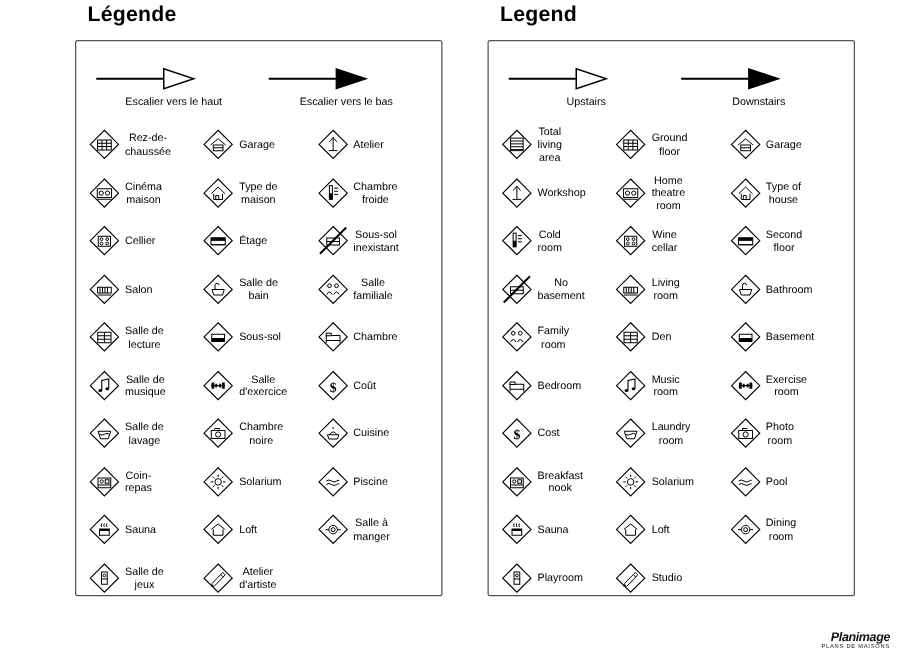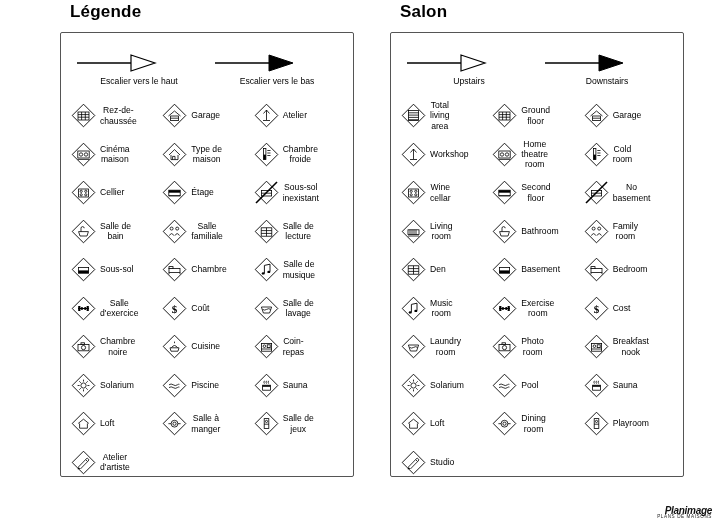--- a/index.html
+++ b/index.html
@@ -102,21 +102,21 @@
     letter-spacing: 0.6px;
     color: #222;
     margin-top: -2px;
   }
 </style>
 </head>
 <body>
 
 <div id="page">
     <div class="panel en">
-      <div class="panel-title">Salon</div>
+      <div class="panel-title">Legend</div>
       <div class="box">
         <div class="stairs">
           <div class="stair-item">
             <div class="stair-art">
               <svg width="86" height="24" viewBox="0 0 86 24">
                 <line x1="2" y1="14" x2="58" y2="14" stroke="#000" stroke-width="1.6"></line>
                 <polygon points="56,6 56,22 80,14" fill="#fff" stroke="#000" stroke-width="1.2"></polygon>
               </svg>
             </div>
             <div class="stair-label">Upstairs</div>
@@ -199,20 +199,34 @@
                   <rect x="6.8" y="9" width="11.4" height="7" fill="#fff"></rect>
                   <circle cx="10" cy="12.5" r="1.7"></circle>
                   <circle cx="15" cy="12.5" r="1.7"></circle>
                   <line x1="6.8" y1="17.4" x2="18.2" y2="17.4"></line>
                 </g>
               </svg>
             </div>
             <div class="cap">Home
 theatre
 room</div>
+          </div>
+          <div class="cell">
+            <div class="ico">
+              <svg width="25" height="25" viewBox="0 0 25 25">
+                <polygon points="12.5,1.2 23.8,12.5 12.5,23.8 1.2,12.5" fill="#fff" stroke="#000" stroke-width="0.9"></polygon>
+                <g stroke="#000" fill="none" stroke-width="0.8">
+                  <path d="M7 13 L12.5 7.6 L18 13"></path>
+                  <path d="M9 13 L9 17.6 L16 17.6 L16 13"></path>
+                  <path d="M10.6 17.6 L10.6 14.4 L13 14.4 L13 17.6"></path>
+                </g>
+              </svg>
+            </div>
+            <div class="cap">Type of
+house</div>
           </div>
           <div class="cell">
             <div class="ico">
               <svg width="25" height="25" viewBox="0 0 25 25">
                 <polygon points="12.5,1.2 23.8,12.5 12.5,23.8 1.2,12.5" fill="#fff" stroke="#000" stroke-width="0.9"></polygon>
                 <g stroke="#000" fill="none" stroke-width="0.8">
                   <rect x="9.5" y="6.5" width="2.4" height="11" fill="#fff"></rect>
                   <rect x="9.5" y="12.6" width="2.4" height="4.9" fill="#000" stroke="none"></rect>
                   <line x1="13.3" y1="8.5" x2="16.5" y2="8.5"></line>
                   <line x1="13.3" y1="11" x2="16.5" y2="11"></line>
@@ -687,20 +701,36 @@
               </svg>
             </div>
             <div class="cap">Sous-sol
 inexistant</div>
           </div>
           <div class="cell">
             <div class="ico">
               <svg width="25" height="25" viewBox="0 0 25 25">
                 <polygon points="12.5,1.2 23.8,12.5 12.5,23.8 1.2,12.5" fill="#fff" stroke="#000" stroke-width="0.9"></polygon>
                 <g stroke="#000" fill="none" stroke-width="0.8">
+                  <rect x="7" y="10.8" width="11" height="4.6" fill="#fff"></rect>
+                  <line x1="9" y1="10.8" x2="9" y2="15.4"></line>
+                  <line x1="11" y1="10.8" x2="11" y2="15.4"></line>
+                  <line x1="13" y1="10.8" x2="13" y2="15.4"></line>
+                  <line x1="15" y1="10.8" x2="15" y2="15.4"></line>
+                  <line x1="7" y1="17" x2="18" y2="17"></line>
+                </g>
+              </svg>
+            </div>
+            <div class="cap">Salon</div>
+          </div>
+          <div class="cell">
+            <div class="ico">
+              <svg width="25" height="25" viewBox="0 0 25 25">
+                <polygon points="12.5,1.2 23.8,12.5 12.5,23.8 1.2,12.5" fill="#fff" stroke="#000" stroke-width="0.9"></polygon>
+                <g stroke="#000" fill="none" stroke-width="0.8">
                   <path d="M7.6 12.6 L17.4 12.6 L16 17 L9 17 Z" fill="#fff"></path>
                   <path d="M10 12.6 L10 9.2 a1.6 1.6 0 0 1 3.2 0"></path>
                 </g>
               </svg>
             </div>
             <div class="cap">Salle de
 bain</div>
           </div>
           <div class="cell">
             <div class="ico">

